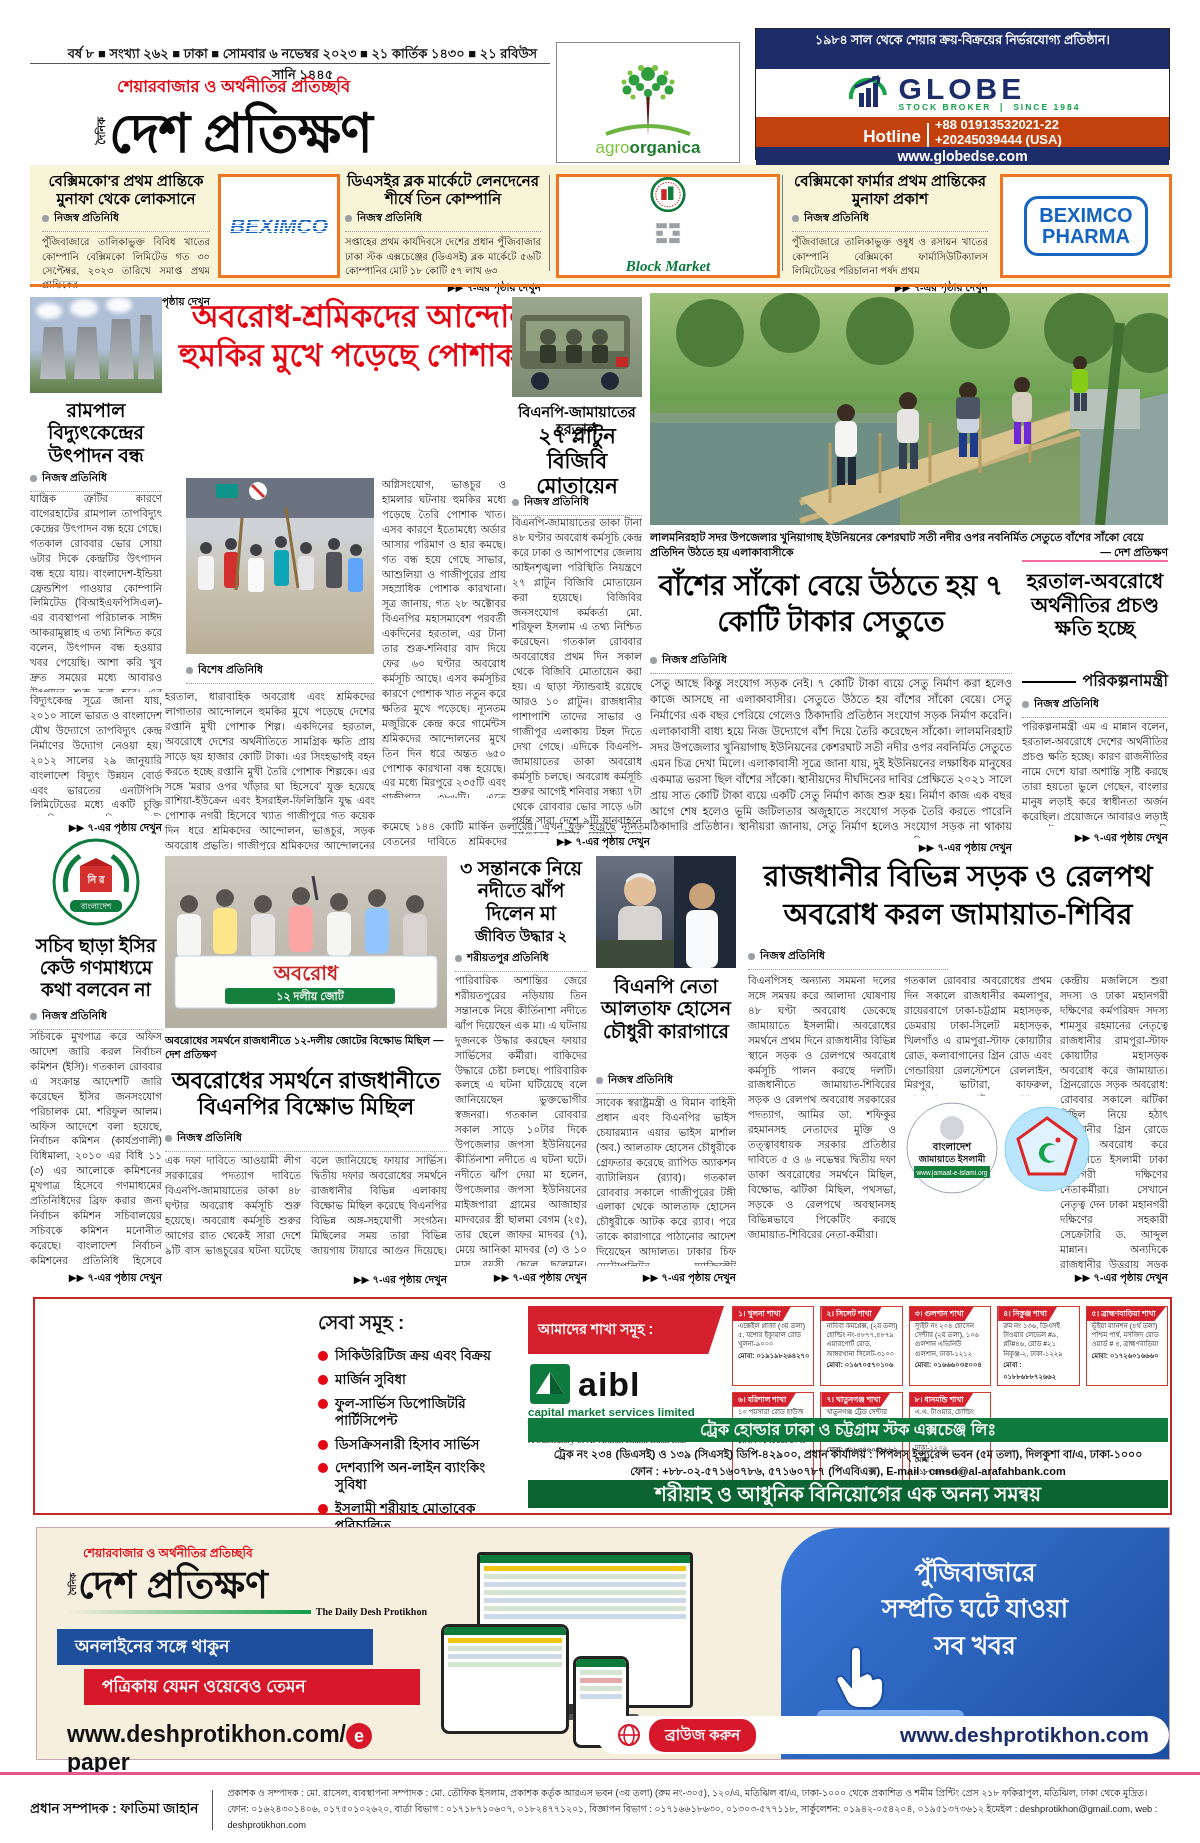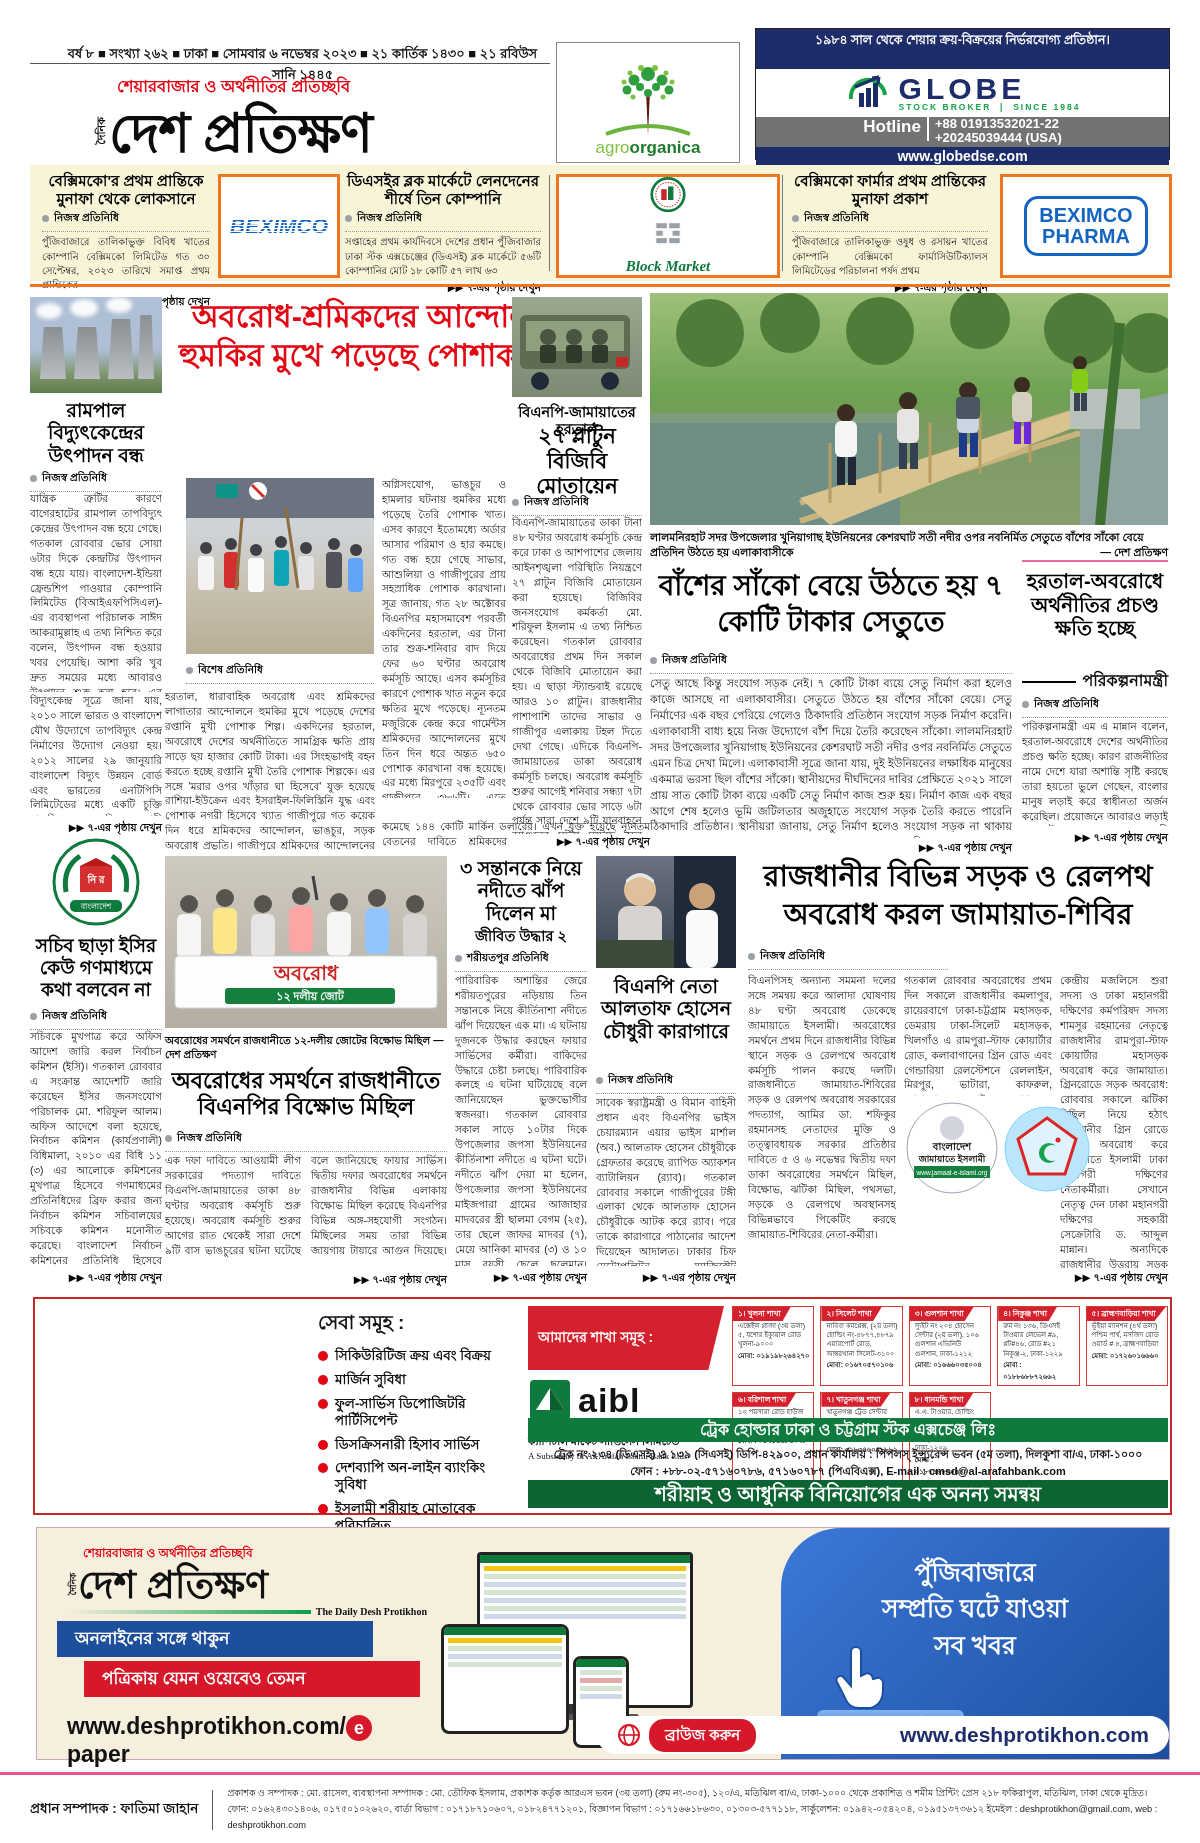--- a/index.html
+++ b/index.html
@@ -95,21 +95,21 @@
             <rect x="21" y="15" width="5" height="19"></rect>
             <rect x="28" y="10" width="5" height="24"></rect>
           </g>
         <path d="M10 14 L34 4 M34 4 L27 5 M34 4 L33 11" stroke="#1d2d69" stroke-width="3" fill="none"></path>
       </svg>
       <div>
         <div class="b" style="color:#1d2d69;font-size:30px;letter-spacing:4px;line-height:.9">GLOBE</div>
         <div style="font-size:8.5px;color:#16a34a;font-weight:bold;letter-spacing:2px"><span>STOCK BROKER</span> &nbsp;|&nbsp; <span>SINCE 1984</span></div>
       </div>
     </div>
-    <div style="background:#737373;color:#fff;height:30px;display:flex;align-items:flex-start;justify-content:center;gap:6px">
+    <div style="background:#c2410c;color:#fff;height:30px;display:flex;align-items:flex-end;justify-content:center;gap:6px">
       <span class="b" style="font-size:17px">Hotline</span>
       <span style="border-left:2px solid #fff;height:24px"></span>
       <span class="b" style="font-size:13px;line-height:1.1"><span>+88 01913532021-22</span><br><span>+20245039444 (USA)</span></span>
     </div>
     <div style="background:#1d2d69;color:#fff;text-align:center;font-weight:bold;font-size:14px;padding:1px 0">www.globedse.com</div>
   </div>
 
   <div class="abs strip" style="left:30px;top:165px;width:1140px;height:116px"></div>
 
   <div class="abs" style="left:42px;top:172px;width:168px">
@@ -510,21 +510,21 @@
         <span class="bull"></span>
         <span>দেশব্যাপি অন-লাইন ব্যাংকিং সুবিধা</span>
       </div>
     <div class="svc">
         <span class="bull"></span>
         <span>ইসলামী শরীয়াহ মোতাবেক পরিচালিত</span>
       </div>
   </div>
 
   <div class="abs" style="left:528px;top:1306px;width:196px">
-    <div style="background:#d4212d;color:#fff;font-weight:bold;font-size:14px;padding:20px 10px;clip-path:polygon(0 0,100% 0,92% 100%,0 100%)">আমাদের শাখা সমূহ :</div>
+    <div style="background:#d4212d;color:#fff;font-weight:bold;font-size:14px;padding:12px 10px;clip-path:polygon(0 0,100% 0,92% 100%,0 100%)">আমাদের শাখা সমূহ :</div>
     <div style="display:flex;align-items:center;gap:6px;margin-top:8px">
       <svg width="44" height="44" viewBox="0 0 44 44">
         <rect x="2" y="2" width="40" height="40" rx="4" fill="#0f7a3d"></rect>
         <path d="M8 32 L22 10 L36 32 Z" fill="#fff"></path>
           <path d="M22 10 L36 32 L22 32 Z" fill="#0b5e2e"></path>
       </svg>
       <span class="b" style="font-size:34px;letter-spacing:1px">aibl</span>
     </div>
     <div class="b" style="font-size:11.5px;color:#0f7a3d">capital market services limited</div>
     <div class="b" style="font-size:10.5px">ক্যাপিটাল মার্কেট সার্ভিসেস লিমিটেড</div>
@@ -585,21 +585,21 @@
     <div class="abs" style="left:30px;top:16px;width:360px">
       <div class="b red" style="font-size:12px;margin-left:16px">শেয়ারবাজার ও অর্থনীতির প্রতিচ্ছবি</div>
       <div style="display:flex;align-items:flex-end">
         <div class="b" style="font-size:9px;transform:rotate(-90deg);width:11px;height:40px;display:flex;align-items:center;justify-content:center">দৈনিক</div>
         <div class="b" style="font-size:38px;line-height:1">দেশ প্রতিক্ষণ</div>
       </div>
       <div style="display:flex;align-items:center;margin-top:2px">
         <div style="flex:1;height:4px;background:linear-gradient(to right,#f6efdd,#0f9d49)"></div>
         <div class="b" style="font-size:10px;font-family:'Liberation Serif',serif;margin-left:5px">The Daily Desh Protikhon</div>
       </div>
-      <div style="background:#1d4f9c;color:#fff;font-weight:bold;font-size:17px;padding:4px 18px;margin:4px 0 0 -10px;width:280px">অনলাইনের সঙ্গে থাকুন</div>
+      <div style="background:#1d4f9c;color:#fff;font-weight:bold;font-size:17px;padding:4px 18px;margin:12px 0 0 -10px;width:280px">অনলাইনের সঙ্গে থাকুন</div>
       <div style="background:#d7182a;color:#fff;font-weight:bold;font-size:17px;padding:4px 18px;margin:4px 0 0 17px;width:300px">পত্রিকায় যেমন ওয়েবেও তেমন</div>
       <div class="b" style="font-size:23px;margin-top:16px;color:#111">
         <span>www.deshprotikhon.com/</span><span style="display:inline-block;width:26px;height:26px;border-radius:50%;background:#d7182a;color:#fff;text-align:center;line-height:26px;font-size:18px">e</span><span>paper</span>
       </div>
     </div>
 
     <div class="mini-screen" style="left:440px;top:24px;width:210px;height:150px">
       <div class="mini-head"></div>
         <div class="mini-row" style="background:#f3c614"></div>
         <div class="mini-row"></div>

